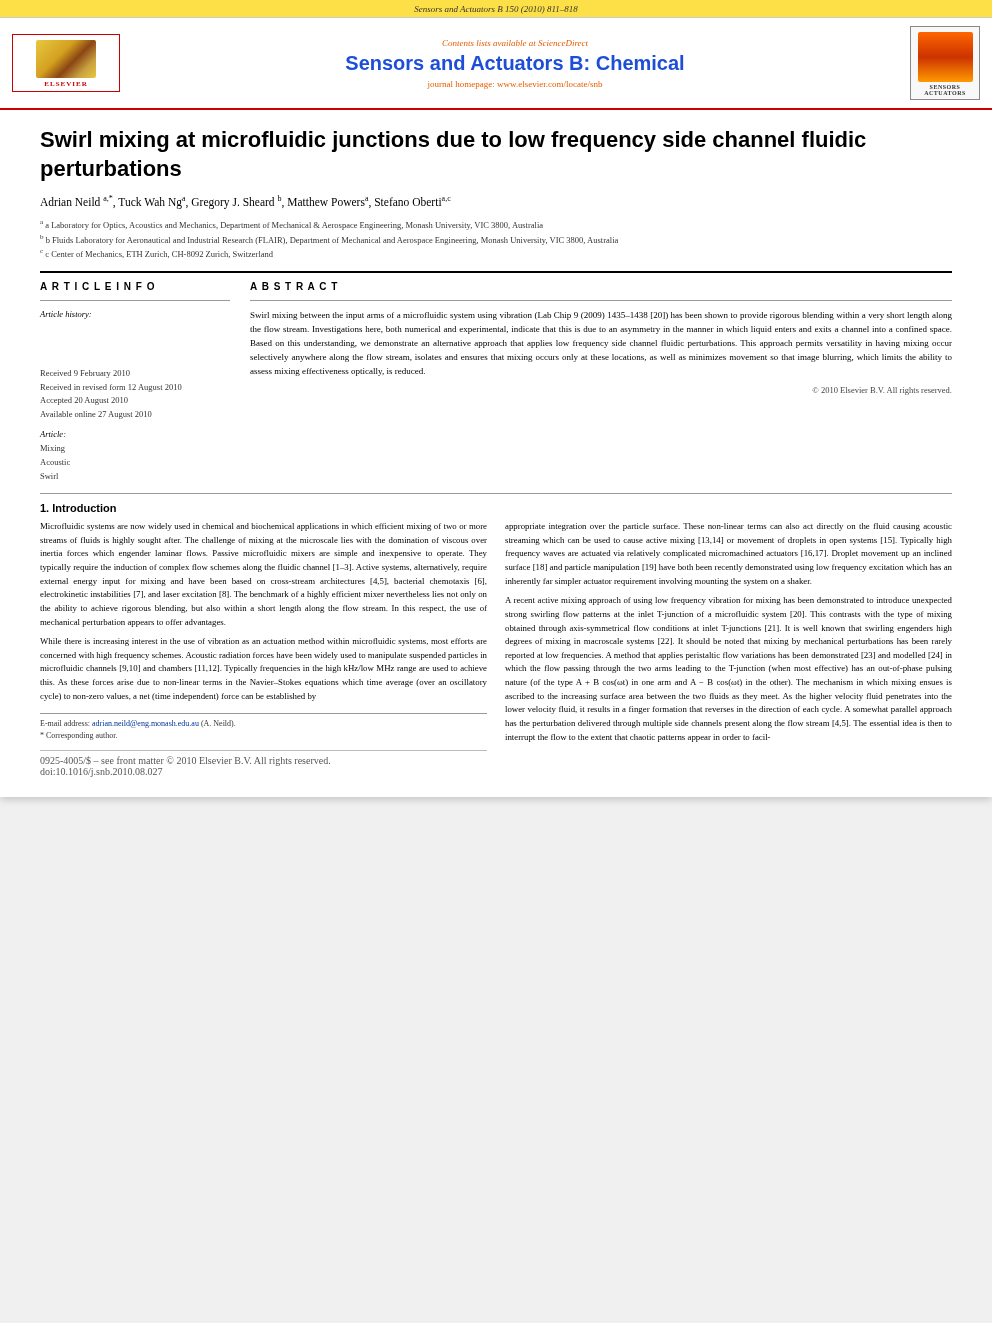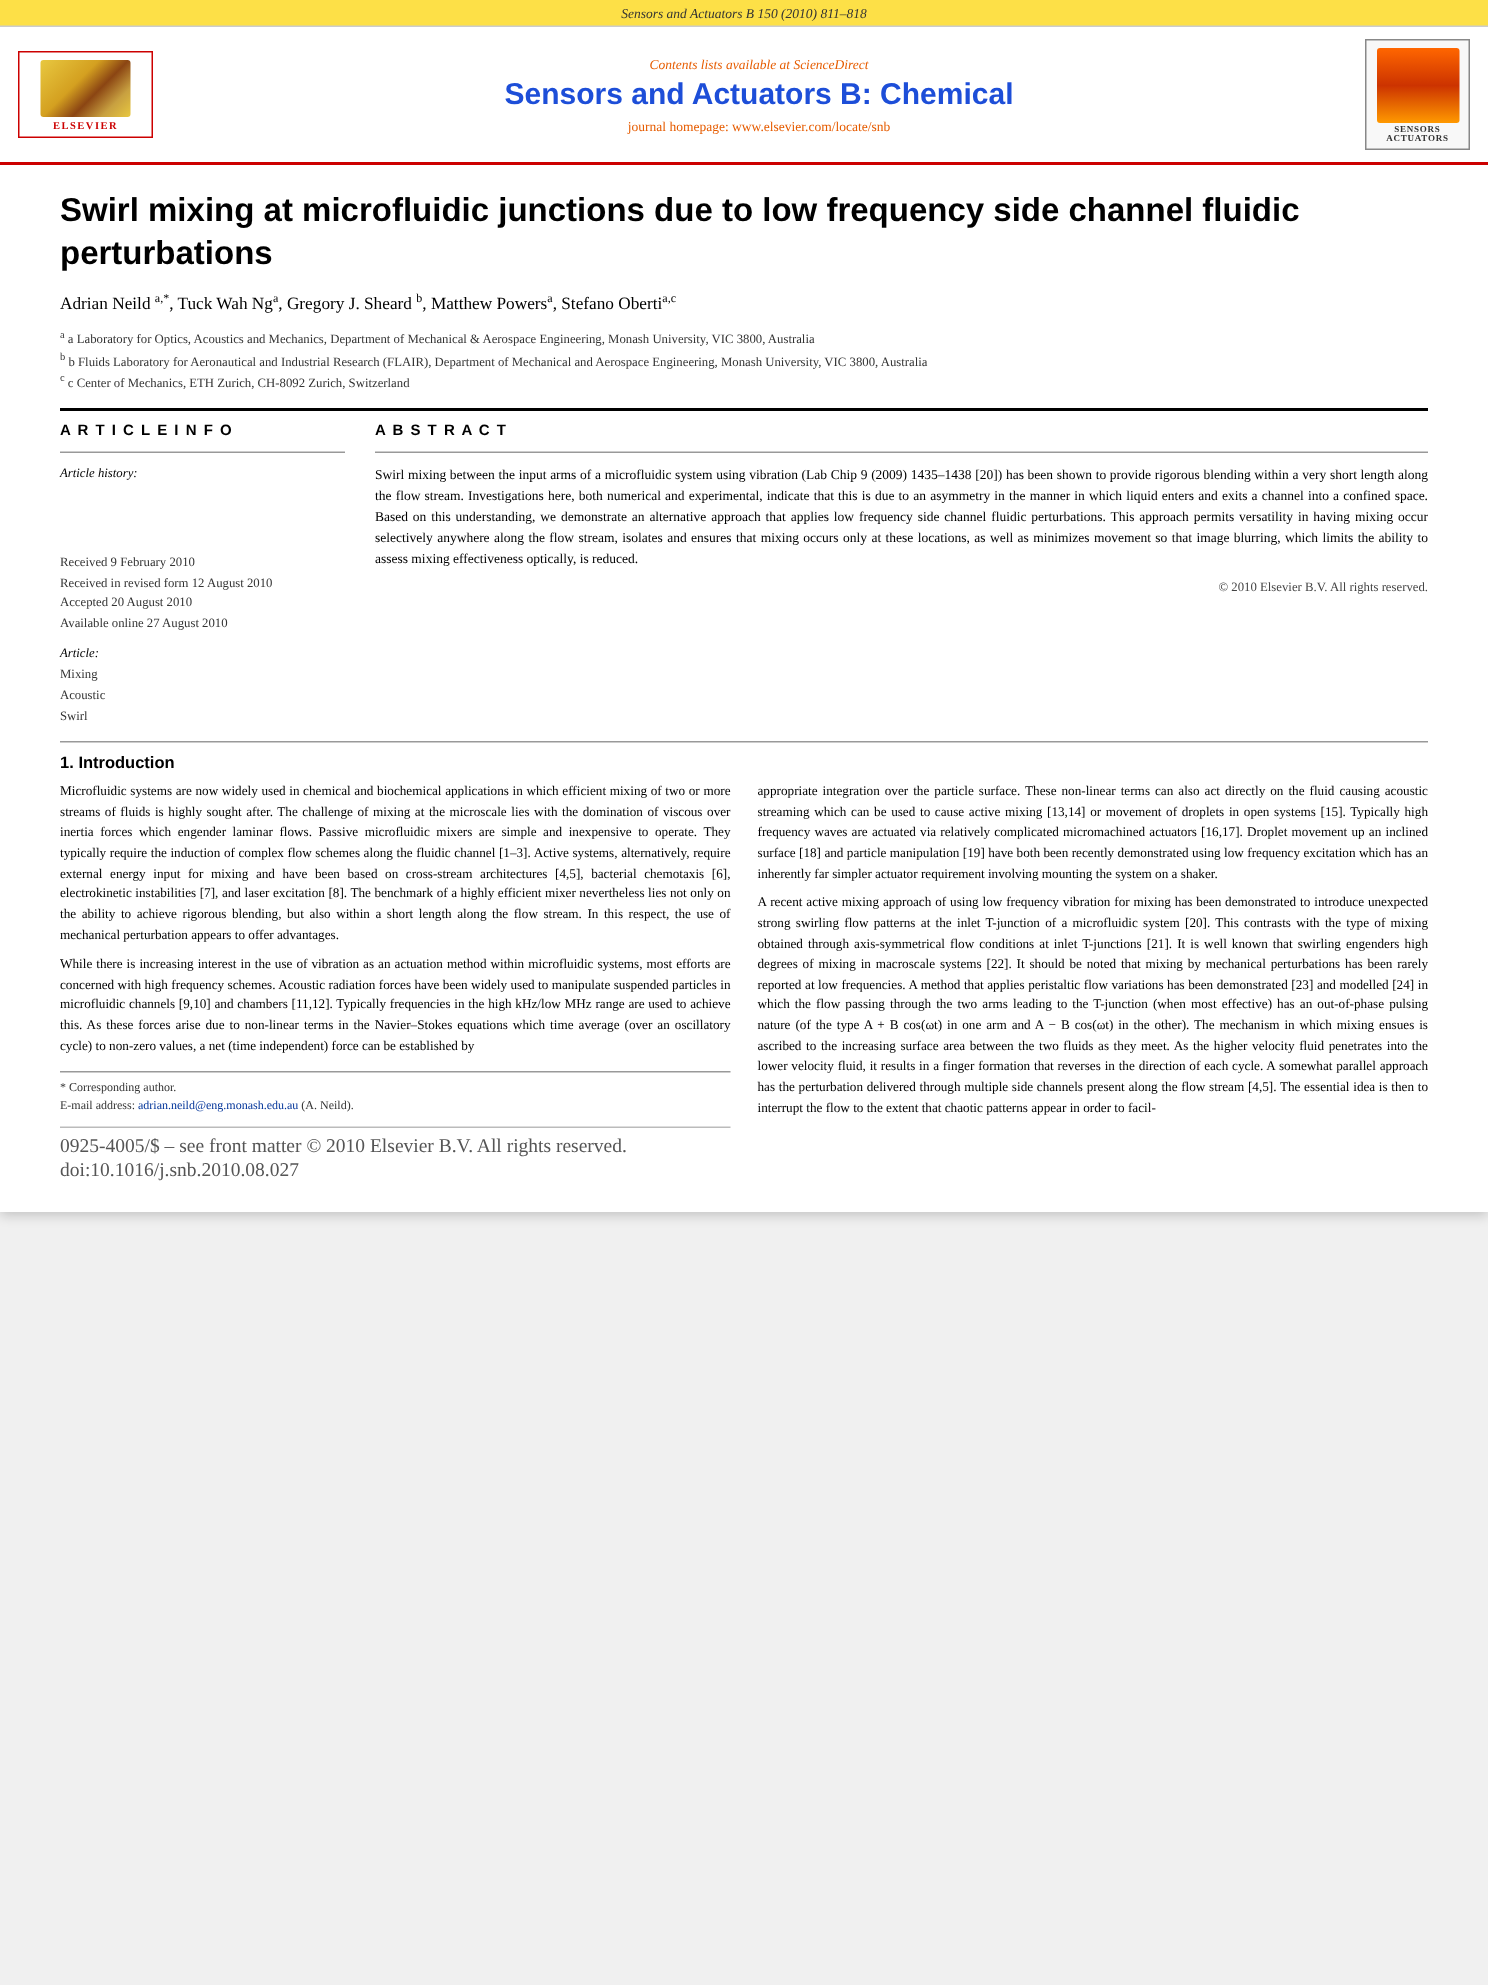--- a/index.html
+++ b/index.html
@@ -30,21 +30,21 @@
     }
     
     .journal-header {
       display: flex;
       align-items: center;
       padding: 8px 12px 8px 12px;
       border-bottom: 2px solid #c00;
       background: #fff;
     }
     .elsevier-logo {
-      width: 90px;
+      width: 108px;
       flex-shrink: 0;
       margin-right: 16px;
     }
     .elsevier-logo .logo-box {
       border: 1.5px solid #c00;
       padding: 3px 5px;
       text-align: center;
     }
     .elsevier-logo .logo-text {
       font-size: 7px;
@@ -257,21 +257,21 @@
     }
     .footnote-text {
       font-size: 8px;
       color: #333;
       line-height: 1.5;
     }
     .footer-bottom {
       border-top: 1px solid #bbb;
       margin-top: 8px;
       padding-top: 4px;
-      font-size: 13px;
+      font-size: 10px;
       color: #555;
     }
   </style>
 </head>
 <body>
 
 <div class="page">
 
   <div class="top-bar">
     <span>Sensors and Actuators B 150 (2010) 811–818</span>
@@ -356,26 +356,26 @@
       <span>1.</span> <span>Introduction</span>
     </div>
 
     <div class="body-two-col">
 
       <div class="body-col">
         <div class="body-text">Microfluidic systems are now widely used in chemical and biochemical applications in which efficient mixing of two or more streams of fluids is highly sought after. The challenge of mixing at the microscale lies with the domination of viscous over inertia forces which engender laminar flows. Passive microfluidic mixers are simple and inexpensive to operate. They typically require the induction of complex flow schemes along the fluidic channel [1–3]. Active systems, alternatively, require external energy input for mixing and have been based on cross-stream architectures [4,5], bacterial chemotaxis [6], electrokinetic instabilities [7], and laser excitation [8]. The benchmark of a highly efficient mixer nevertheless lies not only on the ability to achieve rigorous blending, but also within a short length along the flow stream. In this respect, the use of mechanical perturbation appears to offer advantages.</div>
         <div class="body-text">While there is increasing interest in the use of vibration as an actuation method within microfluidic systems, most efforts are concerned with high frequency schemes. Acoustic radiation forces have been widely used to manipulate suspended particles in microfluidic channels [9,10] and chambers [11,12]. Typically frequencies in the high kHz/low MHz range are used to achieve this. As these forces arise due to non-linear terms in the Navier–Stokes equations which time average (over an oscillatory cycle) to non-zero values, a net (time independent) force can be established by</div>
 
         <div class="footnote-area">
-          <div class="footnote-text">* Corresponding author.</div>
           <div class="footnote-text">
             <span>E-mail address:</span>
             <span style="color:#003399; cursor:pointer;">adrian.neild@eng.monash.edu.au</span>
             <span>(A. Neild).</span>
           </div>
+          <div class="footnote-text">* Corresponding author.</div>
         </div>
 
         <div class="footer-bottom">
           <div>0925-4005/$ – see front matter © 2010 Elsevier B.V. All rights reserved.</div>
           <div>doi:10.1016/j.snb.2010.08.027</div>
         </div>
       </div>
 
       <div class="body-col">
         <div class="body-text">appropriate integration over the particle surface. These non-linear terms can also act directly on the fluid causing acoustic streaming which can be used to cause active mixing [13,14] or movement of droplets in open systems [15]. Typically high frequency waves are actuated via relatively complicated micromachined actuators [16,17]. Droplet movement up an inclined surface [18] and particle manipulation [19] have both been recently demonstrated using low frequency excitation which has an inherently far simpler actuator requirement involving mounting the system on a shaker.</div>

